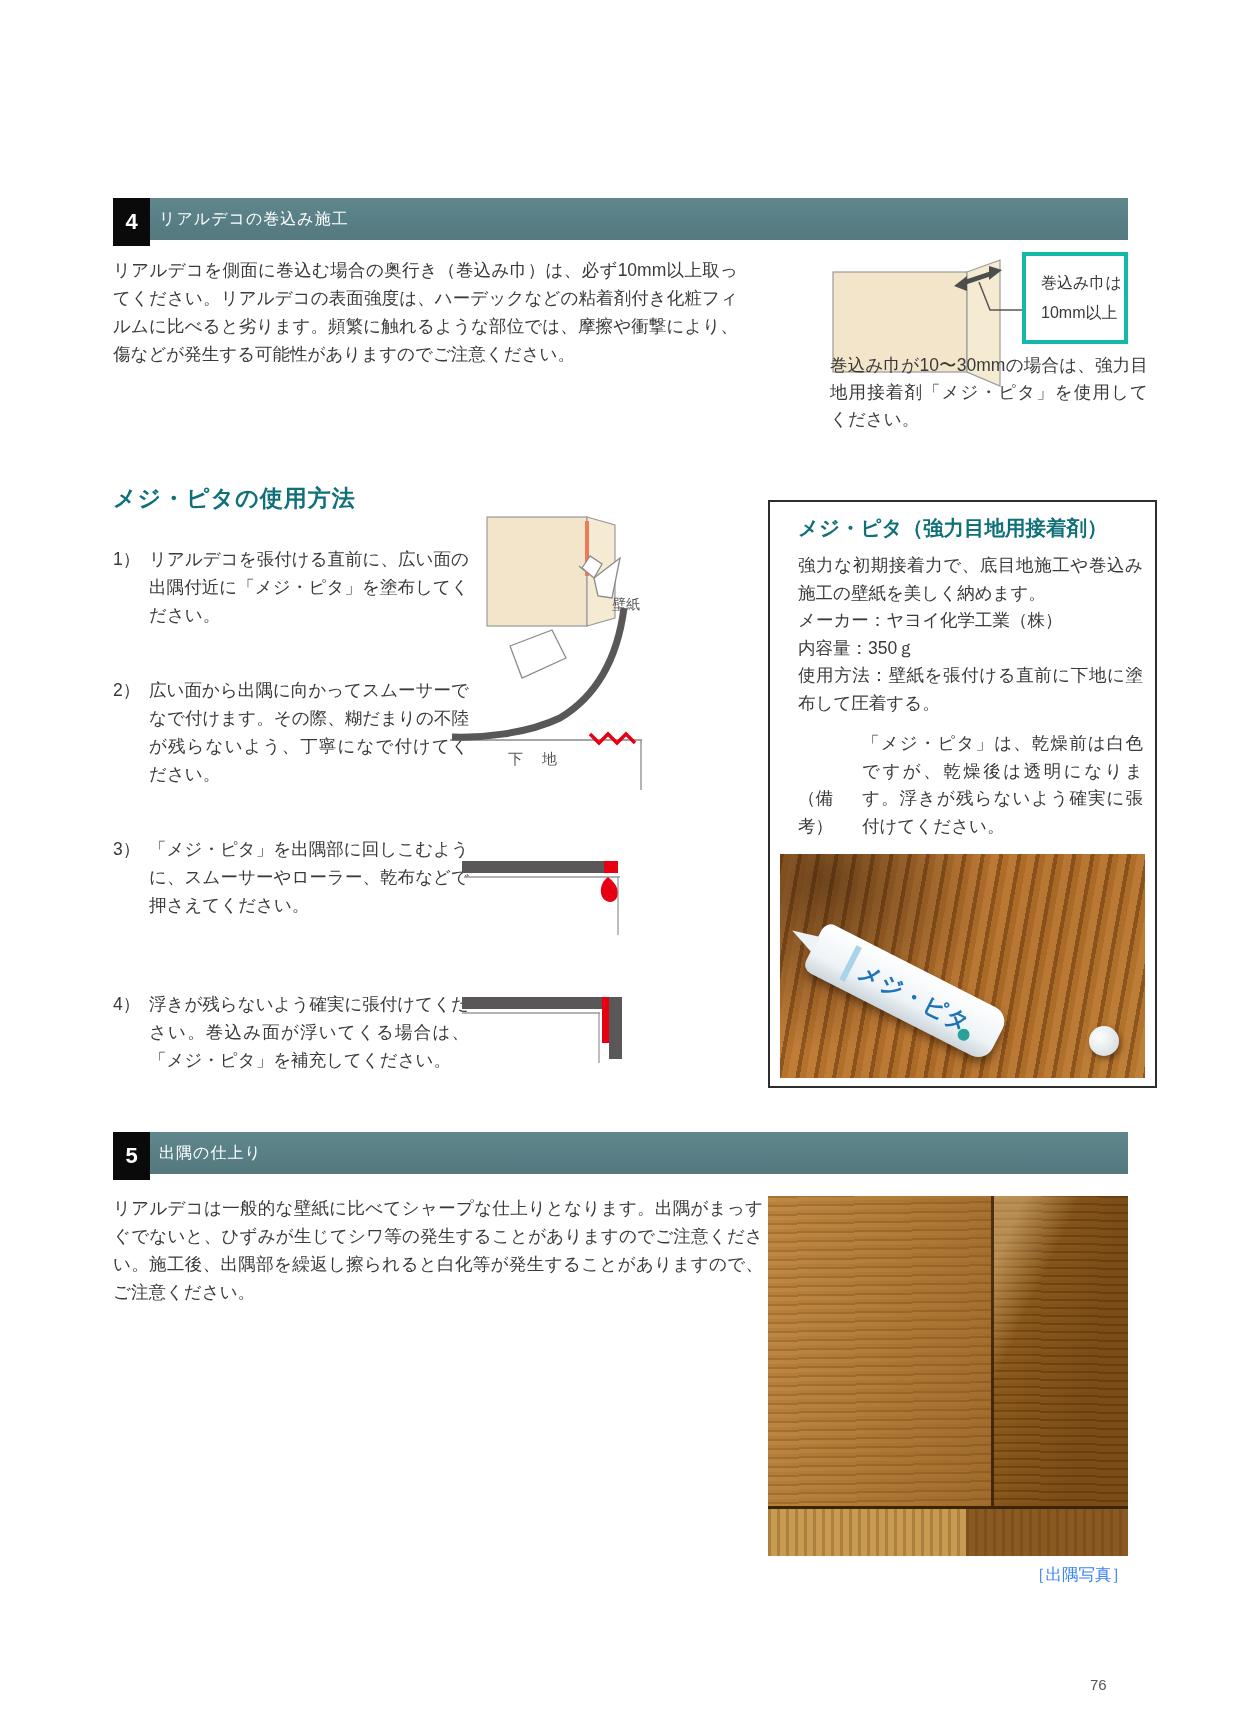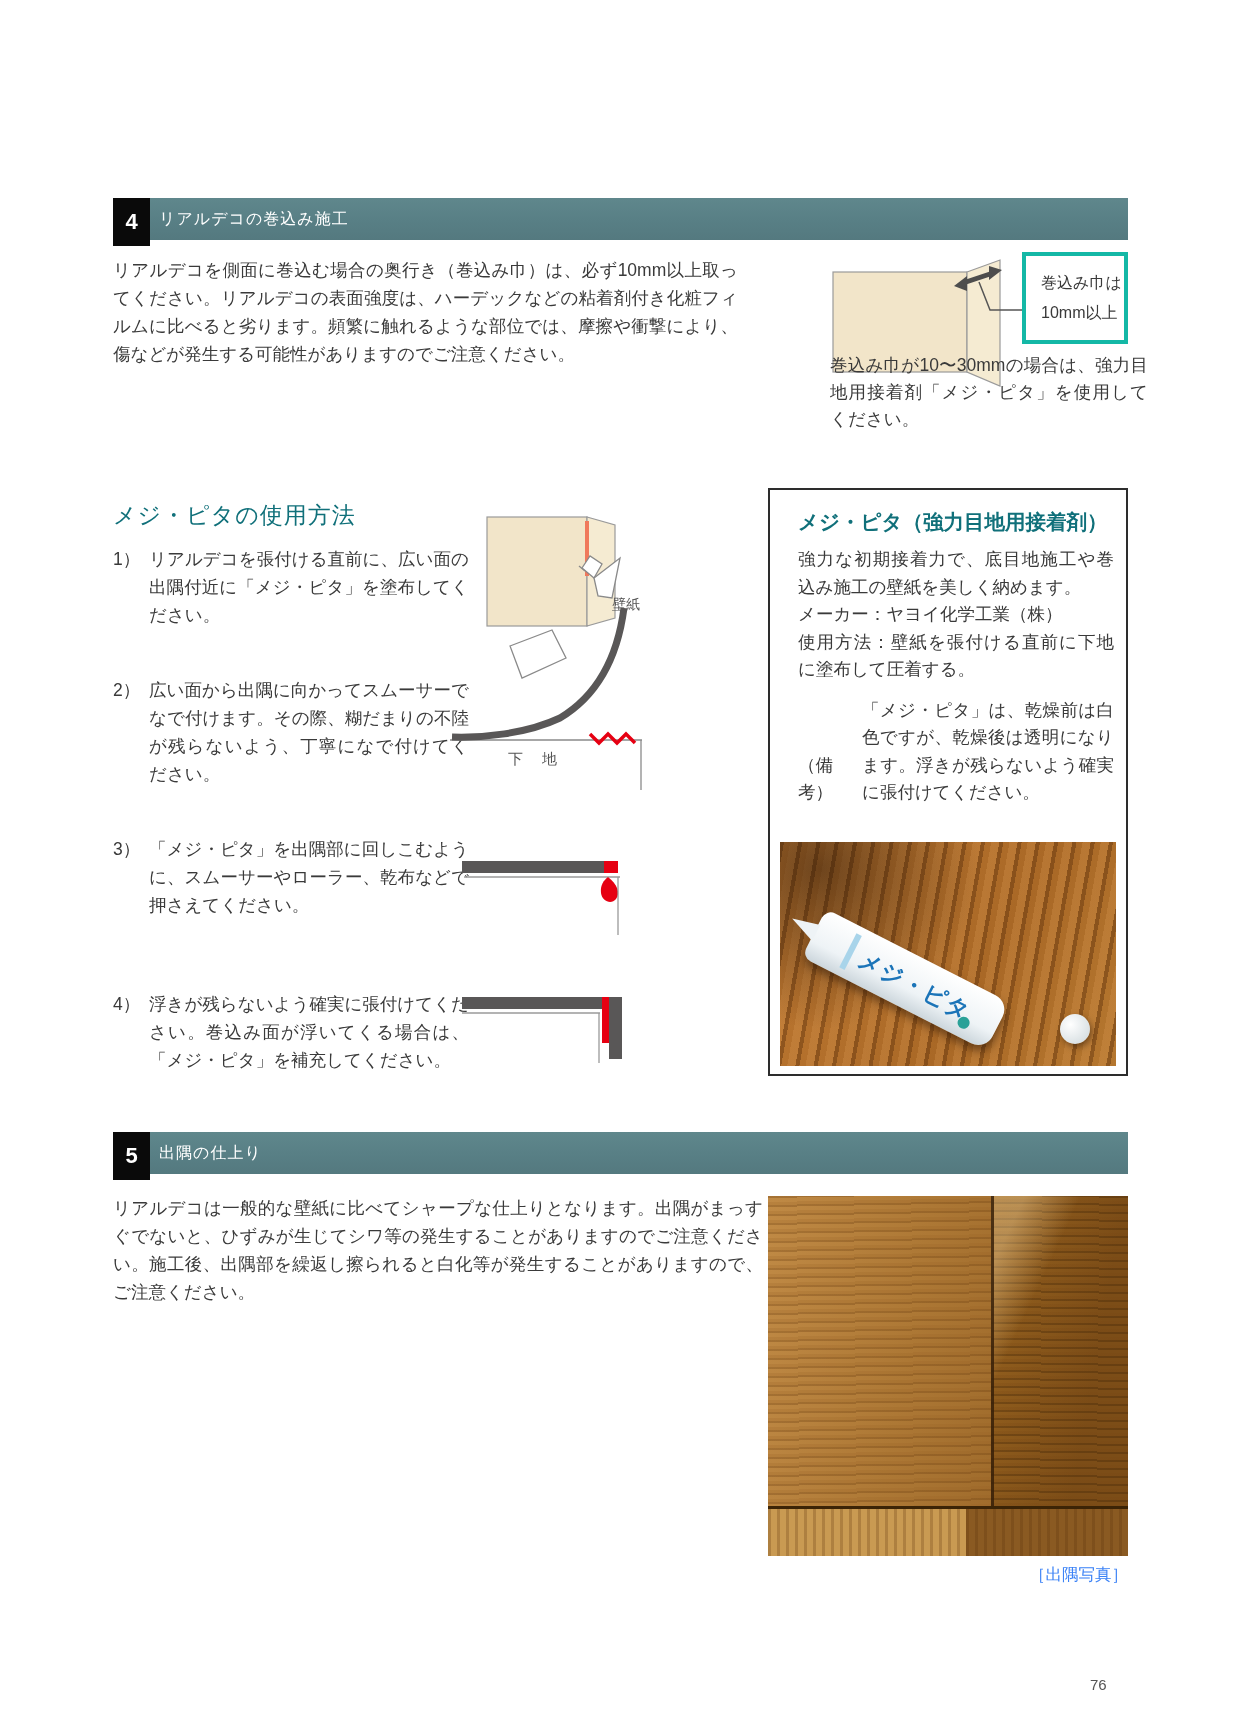--- a/index.html
+++ b/index.html
@@ -17,34 +17,34 @@
   
   .body-text{position:absolute;font-size:17.5px;line-height:28px;text-align:justify;}
   .sec4-body{left:113px;top:256px;width:625px;}
   .sec5-body{left:113px;top:1194px;width:650px;}
   
   .diagA{position:absolute;left:830px;top:246px;}
   .wrap-label-box{position:absolute;left:1022px;top:252px;width:106px;height:92px;border:4px solid #14b8a6;
     background:#fff;box-sizing:border-box;padding:12px 0 0 15px;font-size:16px;line-height:30px;color:#3a3a3a;}
   .diagA-caption{position:absolute;left:830px;top:352px;width:318px;font-size:17.5px;line-height:27px;text-align:justify;}
   
-  .usage-heading{position:absolute;left:113px;top:500px;font-size:23px;font-weight:normal;color:#10707a;letter-spacing:1px;}
+  .usage-heading{position:absolute;left:113px;top:483px;font-size:23px;font-weight:bold;color:#10707a;letter-spacing:1px;}
   .step{position:absolute;left:113px;width:356px;display:flex;font-size:17.5px;line-height:28px;}
   .step .n{flex:0 0 36px;}
   .step .t{flex:1;text-align:justify;}
   .step1{top:545px;} .step2{top:676px;} .step3{top:835px;} .step4{top:990px;}
   .diag{position:absolute;}
   .diag1{left:486px;top:512px;} .diag2{left:448px;top:594px;}
   .diag3{left:452px;top:845px;} .diag4{left:452px;top:983px;}
   .diag-label{position:absolute;color:#555;}
   .lbl-wallpaper{left:612px;top:596px;font-size:14px;}
   .lbl-base{left:508px;top:750px;font-size:15px;letter-spacing:2px;}
   
-  .product-box{position:absolute;left:768px;top:488px;width:360px;height:588px;border:2px solid #2d2d2d;
-    box-sizing:border-box;padding:16px 12px 0 28px;}
+  .product-box{position:absolute;left:768px;top:500px;width:389px;height:588px;border:2px solid #2d2d2d;
+    box-sizing:border-box;padding:10px 12px 0 28px;}
   .pb-title{font-size:20.5px;font-weight:bold;color:#10707a;margin:2px 0 10px 0;}
   .pb-p{font-size:17.5px;line-height:27.5px;margin:0;text-align:justify;}
   .pb-note{display:flex;margin-top:13px;font-size:17.5px;line-height:27.5px;align-items:flex-end;}
   .pb-note .nl{flex:0 0 64px;}
   .pb-note .nt{flex:1;text-align:justify;}
   .product-photo{position:absolute;left:10px;right:10px;top:352px;height:224px;overflow:hidden;
     background:
       radial-gradient(circle at 12% 12%, rgba(40,20,5,.55), rgba(0,0,0,0) 45%),
       repeating-linear-gradient(100deg, rgba(95,50,12,.45) 0 4px, rgba(0,0,0,0) 4px 10px, rgba(215,150,80,.30) 10px 18px),
       linear-gradient(120deg,#c07a33,#a96826 60%,#b5772f);}
@@ -161,20 +161,21 @@
     <line x1="10" y1="30" x2="148" y2="30" stroke="#9a9a9a" stroke-width="1.3"></line>
     <rect x="150" y="14" width="7" height="46" fill="#e60012"></rect>
     <rect x="157" y="14" width="13" height="62" fill="#595757"></rect>
     <line x1="147" y1="30" x2="147" y2="80" stroke="#9a9a9a" stroke-width="1.3"></line>
   </svg>
 
   <div class="product-box">
     <div class="pb-title">メジ・ピタ（強力目地用接着剤）</div>
     <p class="pb-p">強力な初期接着力で、底目地施工や巻込み施工の壁紙を美しく納めます。</p>
     <p class="pb-p">メーカー：ヤヨイ化学工業（株）</p>
+    <p class="pb-p">内容量：350ｇ</p>
     <p class="pb-p">使用方法：壁紙を張付ける直前に下地に塗布して圧着する。</p>
     <div class="pb-note">
       <span class="nl">（備考）</span>
       <span class="nt">「メジ・ピタ」は、乾燥前は白色ですが、乾燥後は透明になります。浮きが残らないよう確実に張付けてください。</span>
     </div>
     <div class="product-photo">
       <div class="tube">
         <div class="tube-nozzle"></div>
         <div class="tube-stripe"></div>
         <span class="tube-label">メジ・ピタ</span>

